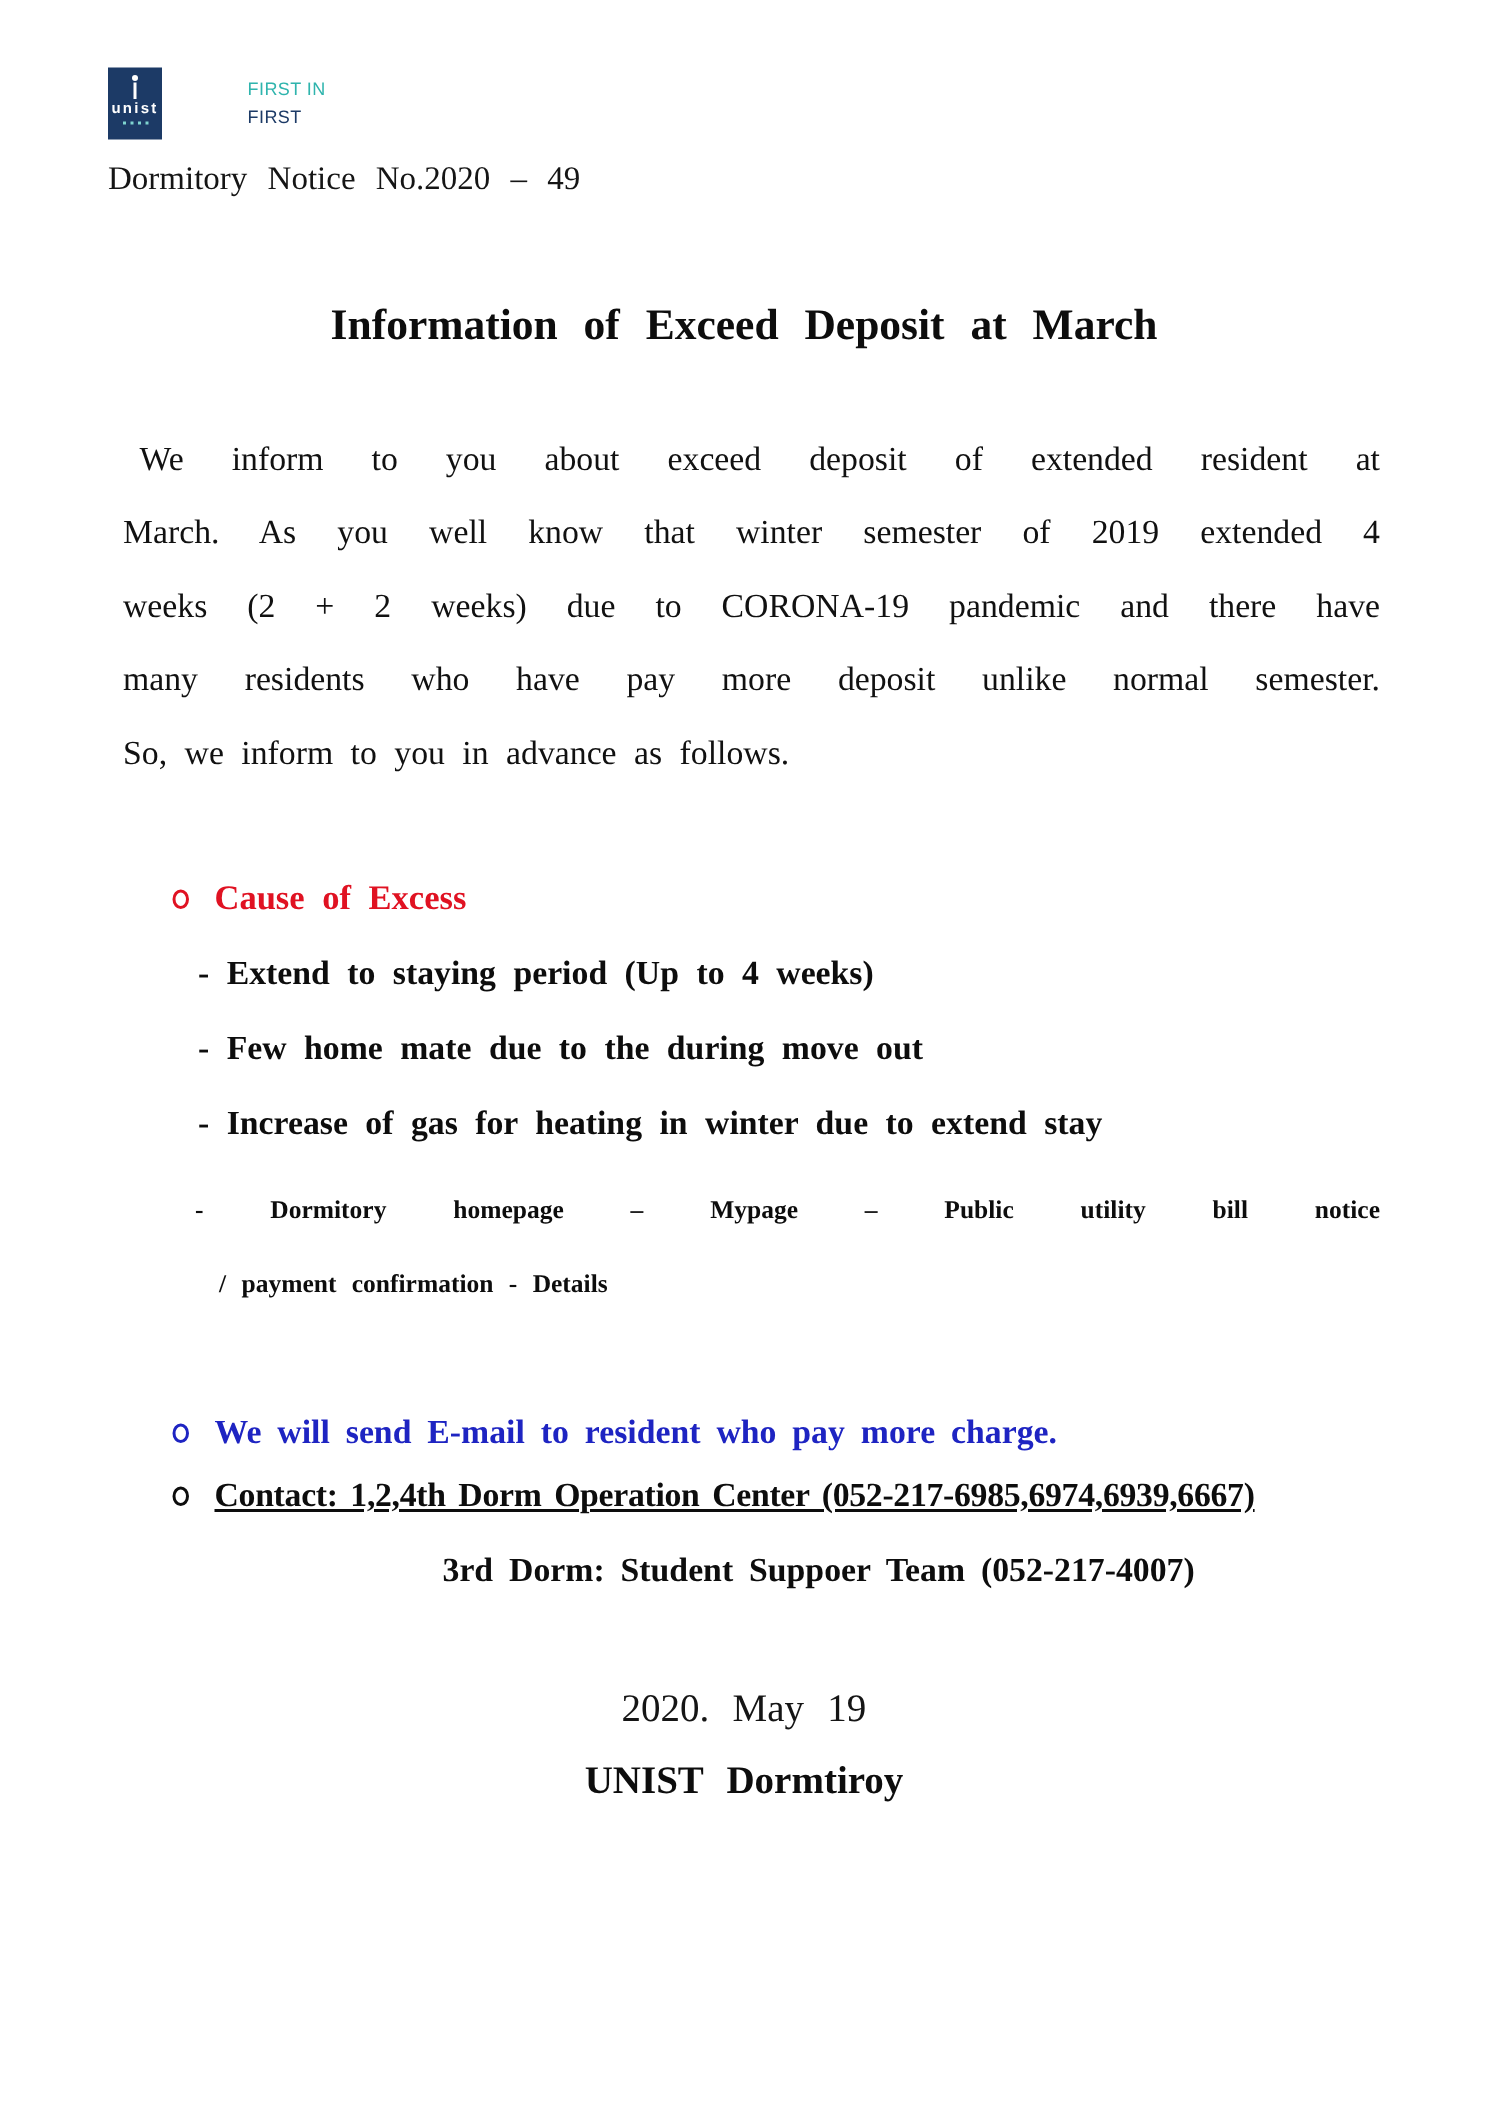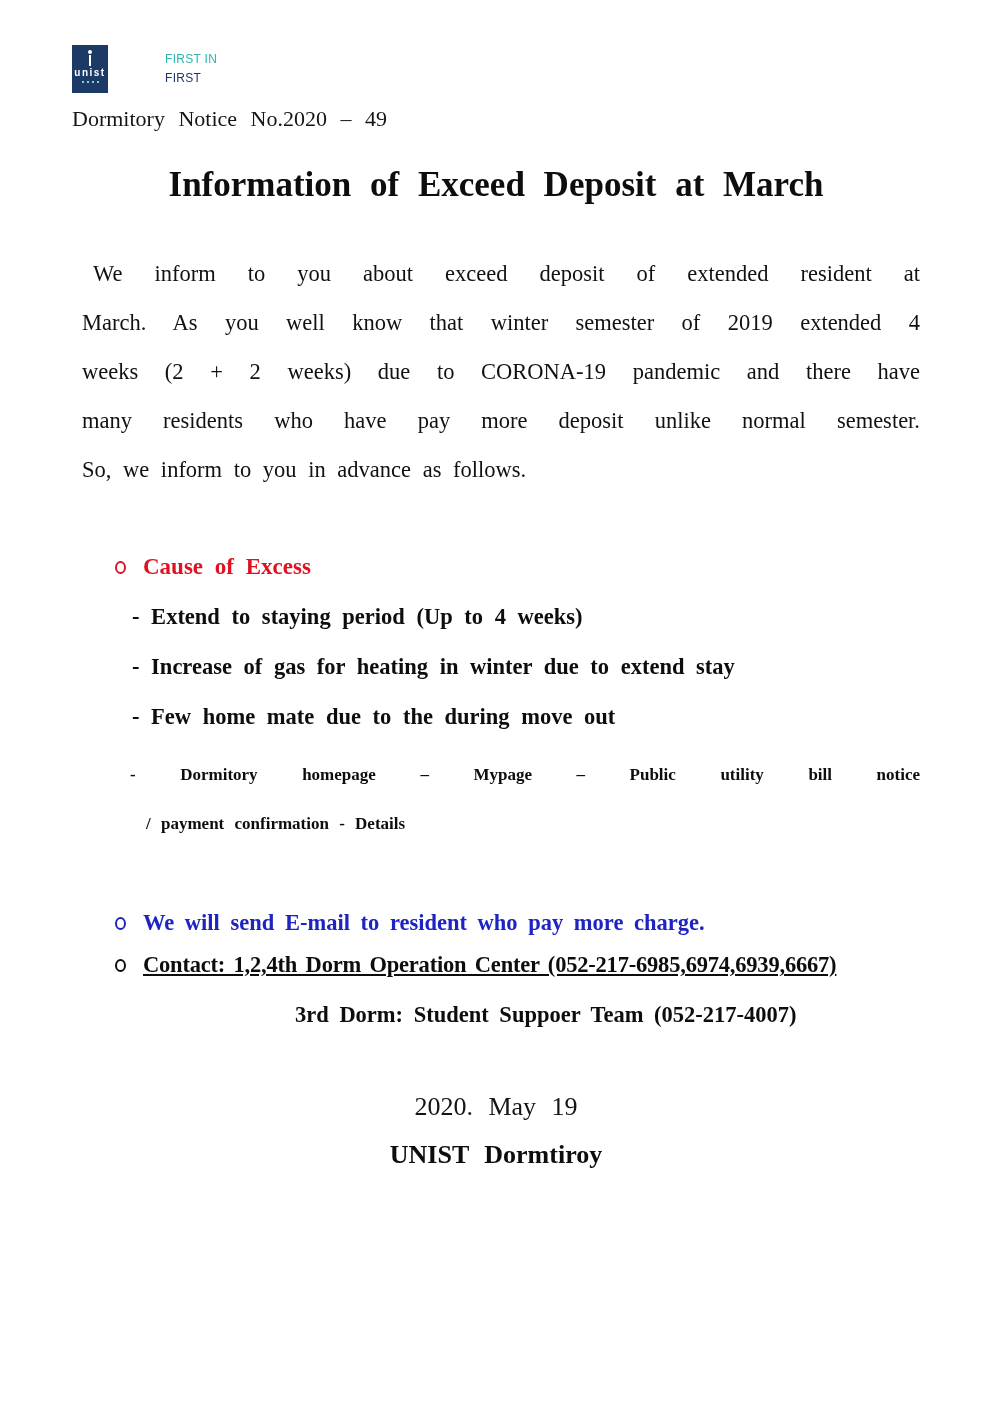--- a/index.html
+++ b/index.html
@@ -60,23 +60,23 @@
 
   
   .notice-no {
     margin: 9px 0 0 72px;
     font-size: 22px;
     line-height: 32px;
     word-spacing: 8px;
     color: #151515;
   }
   .title {
-    margin-top: 32px;
+    margin-top: 64px;
     text-align: center;
-    font-size: 35px;
+    font-size: 29px;
     font-weight: bold;
     line-height: 36px;
     word-spacing: 10px;
     color: #0d0d0d;
   }
 
   
   .intro { margin-top: 46px; font-size: 22.5px; }
   .intro .line {
     line-height: 49px;
@@ -202,22 +202,22 @@
         <div class="line">many residents who have pay more deposit unlike normal semester.</div>
         <div class="line">So, we inform to you in advance as follows.</div>
       </div>
 
     <div class="sec-heading sec-red" style="margin-top:56px;">
       <span class="bullet"></span>
       <span>Cause of Excess</span>
     </div>
     <div class="dash-items">
         <div class="line">- Extend to staying period (Up to 4 weeks)</div>
+        <div class="line">- Few home mate due to the during move out</div>
         <div class="line">- Increase of gas for heating in winter due to extend stay</div>
-        <div class="line">- Few home mate due to the during move out</div>
       </div>
 
     <div class="how-items">
       <div class="how-line1">- Dormitory homepage – Mypage – Public utility bill notice</div>
       <div class="how-line2">/ payment confirmation - Details</div>
     </div>
 
     <div class="final-sec">
       <div class="final-line email-line sec-blue">
         <span class="bullet"></span>

